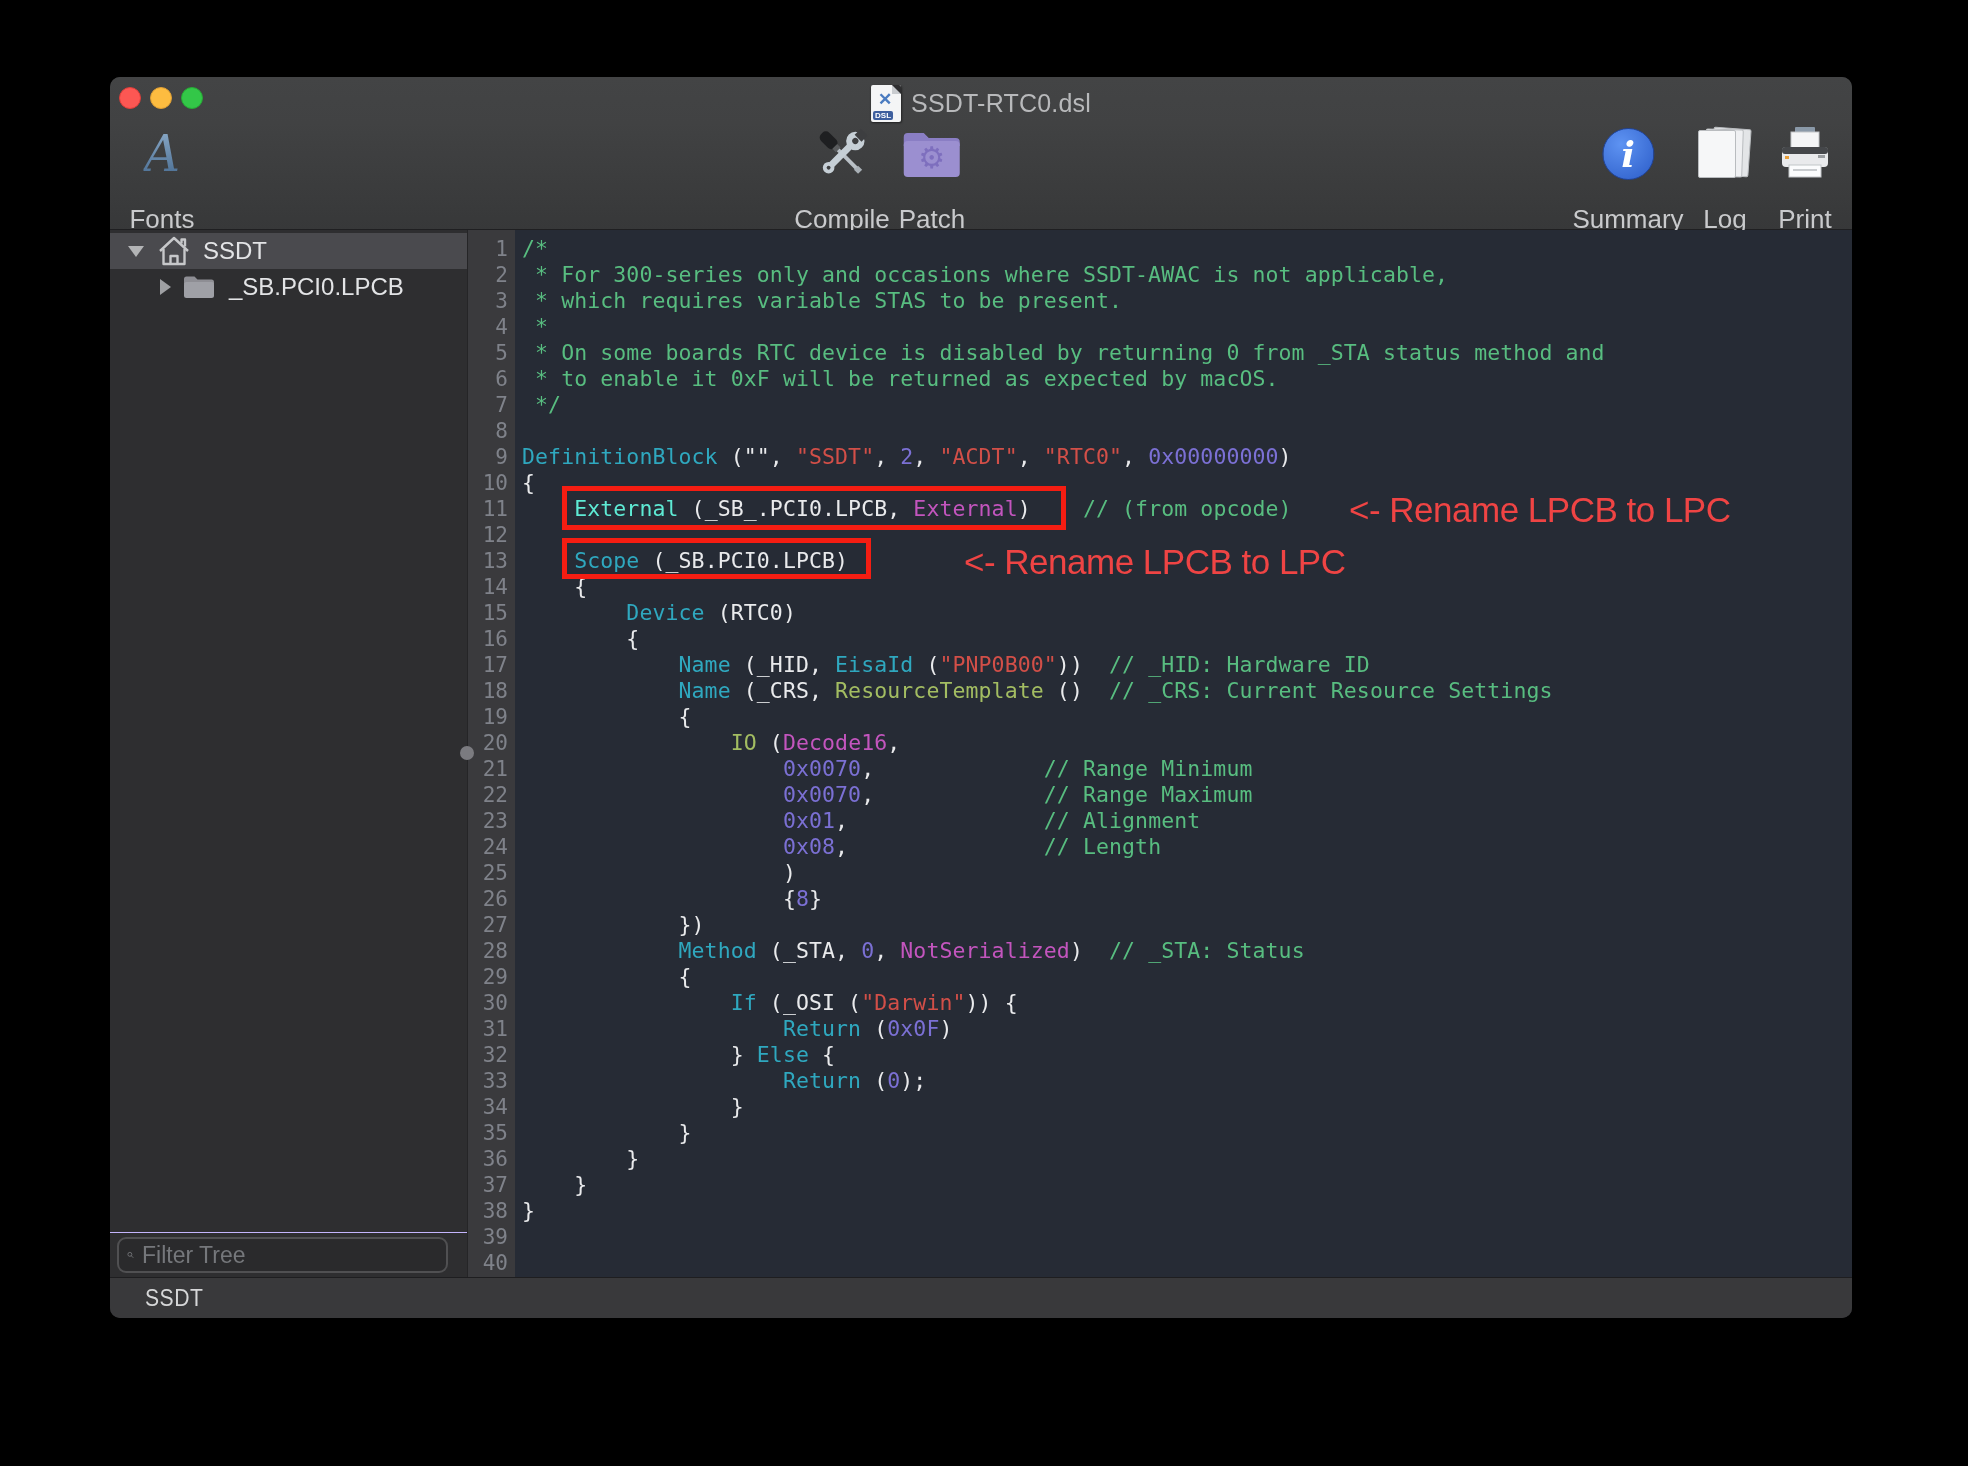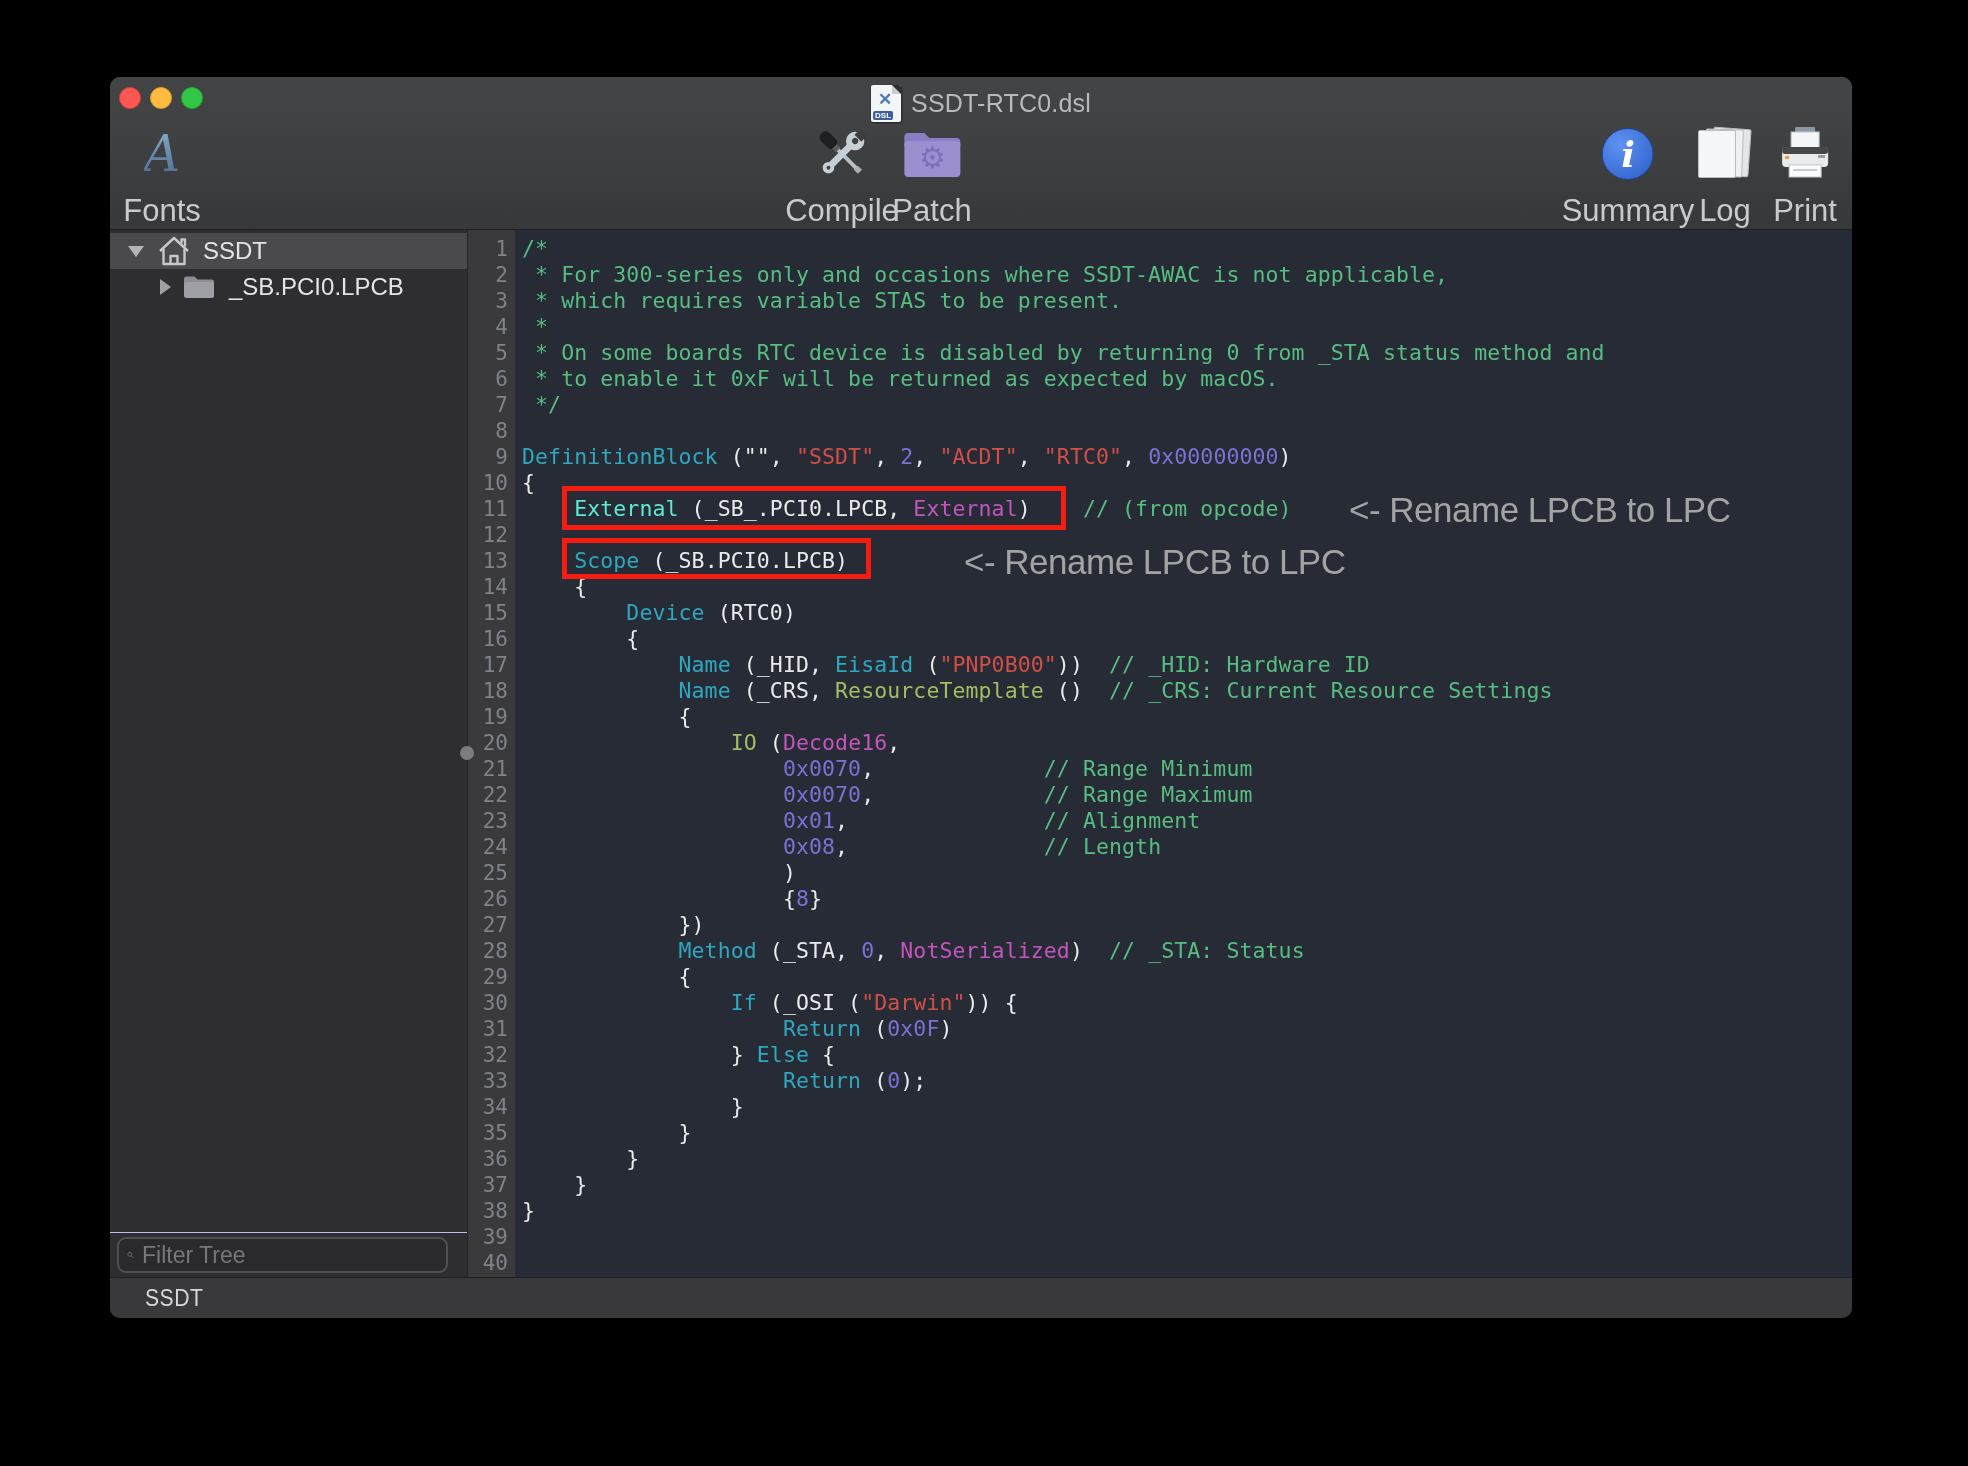--- a/index.html
+++ b/index.html
@@ -28,21 +28,21 @@
                     border-left:9px solid #C9CCD0; border-top:9px solid #2E2E30; }
   .doc-icon .scribble { position:absolute; left:4px; top:7px; width:20px; height:16px;
                         color:#4A7BC0; font-size:17px; line-height:16px; font-weight:bold; text-align:center;}
   .doc-icon .dsl { position:absolute; left:2px; bottom:2px; font-size:8px; font-weight:bold;
                    color:#fff; background:#3E5F9E; border-radius:2px; padding:0 2px; }
   .title { font-size:25px; font-weight:500; color:#B8B9BB; letter-spacing:.2px; }
 
   .tb-item { position:absolute; top:46px; transform:translateX(-50%);
              display:flex; flex-direction:column; align-items:center; }
   .tb-ic { height:62px; display:flex; align-items:center; justify-content:center; }
-  .tb-label { margin-top:8px; font-size:31px; color:#C9CACC; }
+  .tb-label { margin-top:19px; font-size:26px; color:#C9CACC; }
 
   .fonts-a { font-family:"DejaVu Serif", serif; font-style:italic; font-size:50px; line-height:56px;
              background:linear-gradient(#8FAECB,#44688E); -webkit-background-clip:text;
              background-clip:text; color:transparent; }
   .summary-circle { width:52px; height:52px; border-radius:50%;
              background:radial-gradient(circle at 35% 30%, #5E93F2, #2B5CC8);
              display:flex; align-items:center; justify-content:center;
              border:1px solid #20449A; }
   .summary-circle span { font-family:"DejaVu Serif", serif; font-style:italic; font-weight:bold;
              color:#fff; font-size:36px; line-height:36px; }
@@ -80,21 +80,21 @@
   .code { position:absolute; left:7px; top:6px; }
   .code .ln { height:26px; line-height:26px; white-space:pre;
               font-family:"DejaVu Sans Mono", monospace; font-size:21.5px; letter-spacing:0.1px; }
   .seg-w { color:#E9EAEC; } .seg-c { color:#58BD80; } .seg-k { color:#2FA8BF; }
   .seg-o { color:#5eead4; } .seg-y { color:#A3BD62; } .seg-m { color:#C355BE; }
   .seg-n { color:#7B70D4; } .seg-r { color:#D24F48; }
 
   .ann-box { position:absolute; border:5px solid #F51D12; }
   .ann-box.b1 { left:47px; top:256px; width:504px; height:44px; }
   .ann-box.b2 { left:47px; top:308px; width:309px; height:41px; }
-  .ann-label { position:absolute; transform:translateY(-50%); color:#a3a3a3;
+  .ann-label { position:absolute; transform:translateY(-50%); color:#ef4444;
                font-size:35px; letter-spacing:-0.5px; white-space:nowrap; }
   .ann-label.a1 { left:834px; top:280px; }
   .ann-label.a2 { left:449px; top:332px; }
 
   .split-dot { position:absolute; left:350px; top:516px; width:14px; height:14px;
                border-radius:50%; background:#7B7B80; }
 
   .statusbar { position:absolute; left:0; bottom:0; width:100%; height:41px;
                background:#39393B; border-top:1px solid #1E1E20;
                display:flex; align-items:center; }

